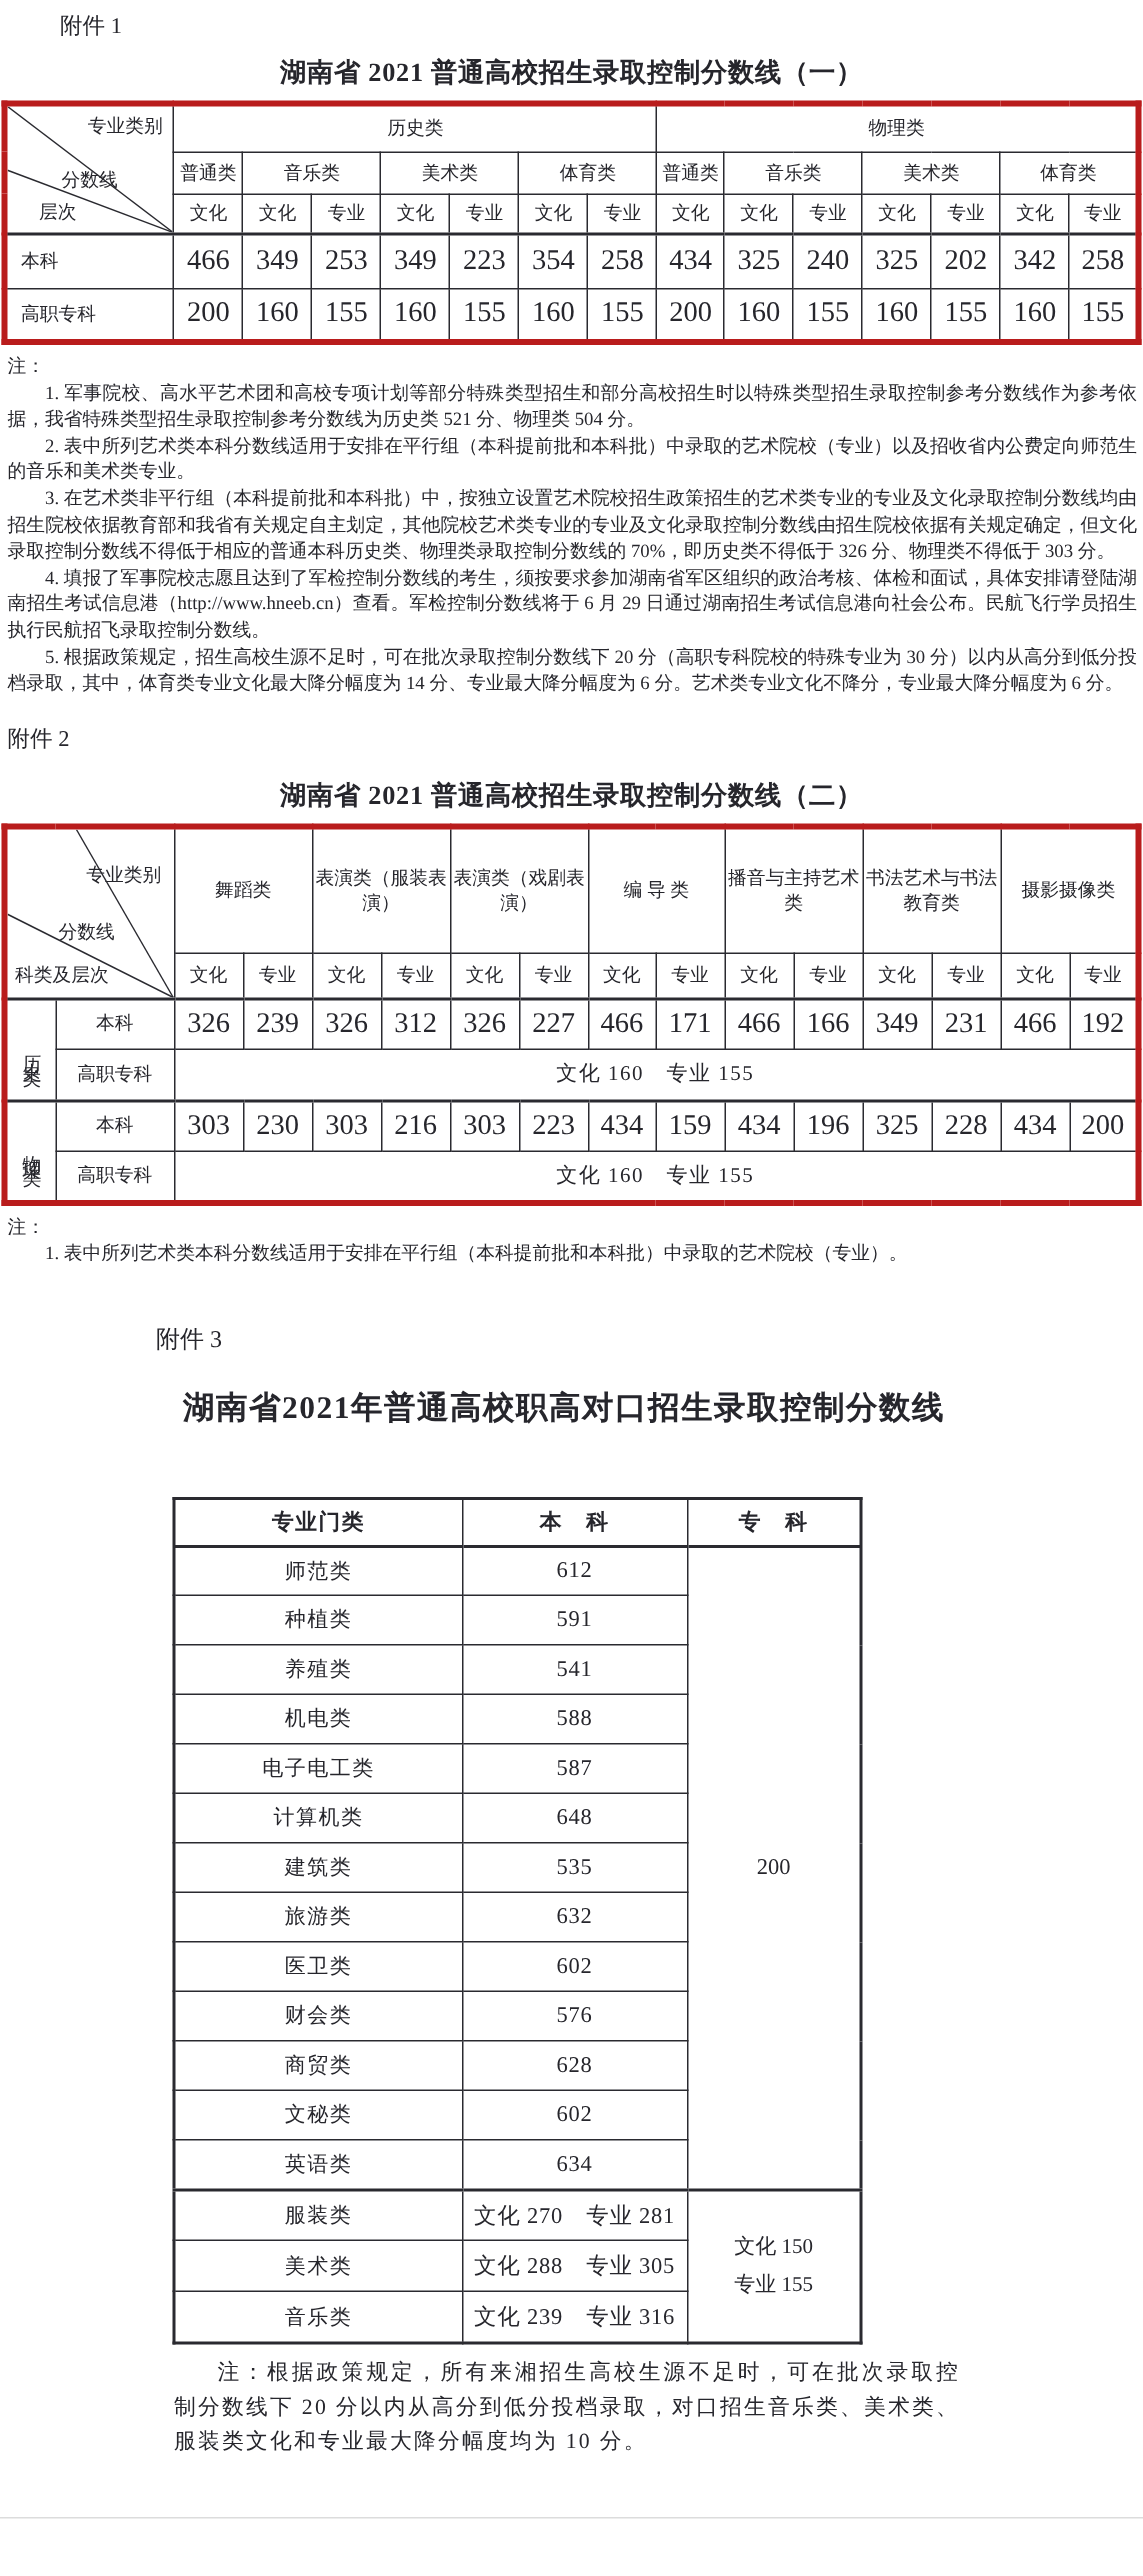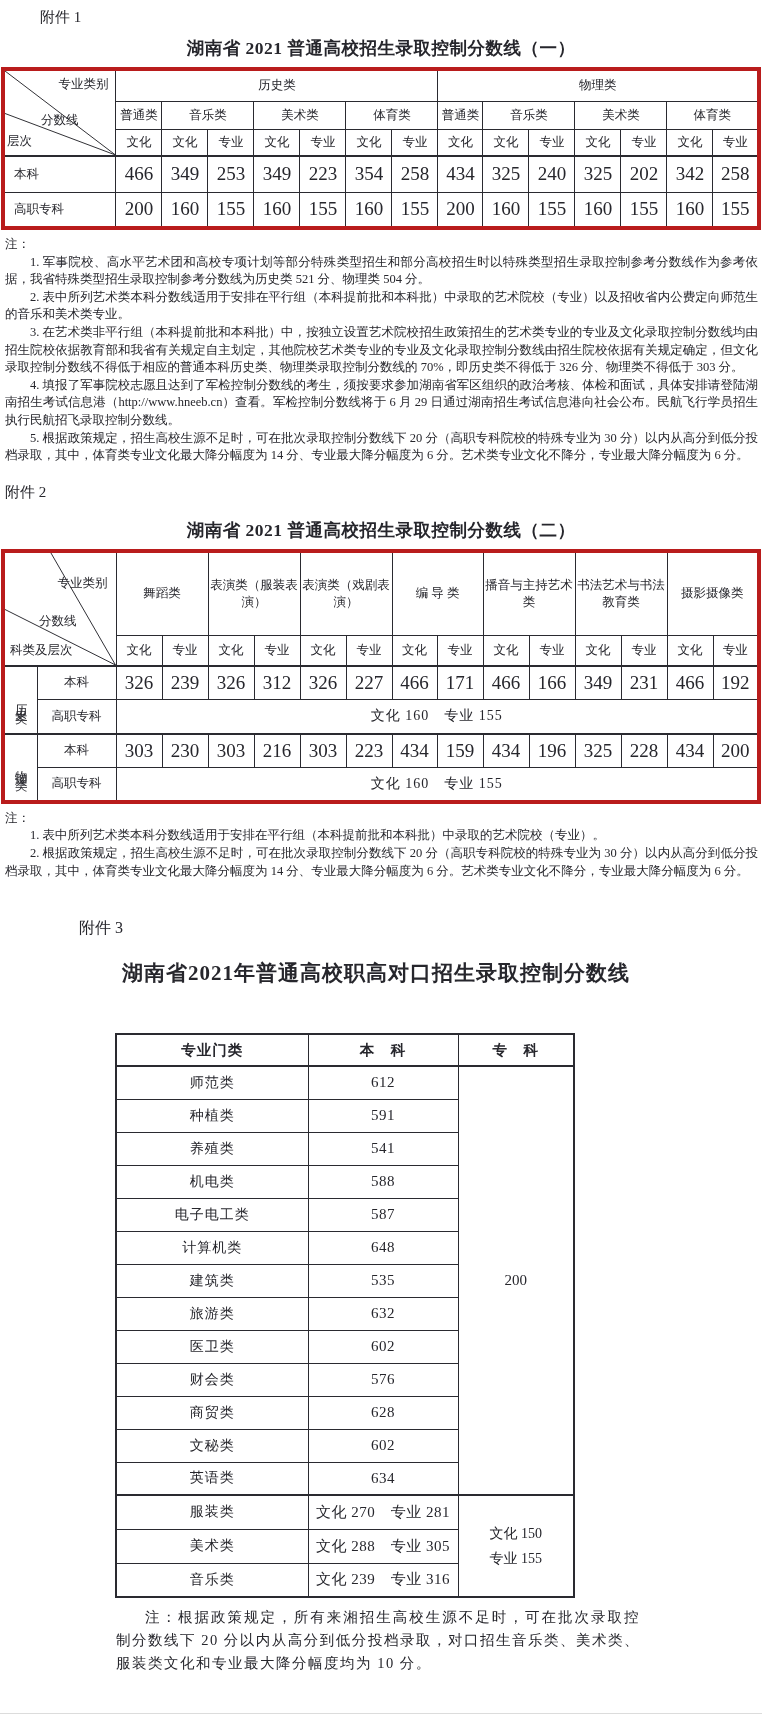--- a/index.html
+++ b/index.html
@@ -3,21 +3,21 @@
 <meta charset="utf-8">
 <style>
   html,body{margin:0;padding:0;background:#ffffff;}
   body{
     width:762px;height:1717px;overflow:hidden;
     color:#26262c;
     font-family:"Liberation Serif","DejaVu Serif",serif;
   }
   .att-label{font-size:15px;padding:8px 0 0 40px;}
   .att-label2{font-size:15px;padding:18px 0 0 5px;}
-  .att-label3{font-size:16px;padding:38px 0 0 79px;}
+  .att-label3{font-size:16px;padding:38px 0 0 104px;}
   .tbl-title{font-size:17.5px;font-weight:bold;text-align:center;margin:9px 0 7px 0;letter-spacing:.5px;}
   .tbl-title3{font-size:21px;font-weight:bold;margin:20px 0 0 122px;letter-spacing:1px;}
 
   table{border-collapse:collapse;table-layout:fixed;}
   th,td{border:1px solid #2a2a30;text-align:center;vertical-align:middle;padding:0;font-weight:normal;overflow:hidden;}
   .t1,.t2{width:754px;margin:0 auto;border:4px solid #b91c1c;}
   .t1 th,.t2 th{font-size:12.5px;}
   .t1 .hr1{height:32px}.t1 .hr2{height:28px}.t1 .hr3{height:27px}.t1 .dr{height:36px}
   .t2 .cat{height:85px}.t2 .typ{height:30px}.t2 .dr{height:34px}
   tr.sep th,tr.sep td{border-top:2px solid #2a2a30;}
@@ -25,21 +25,21 @@
   .rlabel{text-align:left;padding-left:9px;font-size:12.5px;}
   .rlabel2{font-size:12.5px;}
   .merged{font-size:14px;letter-spacing:1px;}
   .vlabel{font-size:12.5px;writing-mode:vertical-rl;text-orientation:upright;letter-spacing:4px;}
 
   .corner{position:relative;padding:0;}
   .corner svg{position:absolute;left:0;top:0;width:100%;height:100%;display:block;}
   .corner span{position:absolute;font-size:12.5px;white-space:nowrap;}
   .c1-top{top:5px;right:7px;}
   .c1-mid{top:41px;left:36px;}
-  .c1-bot{bottom:5px;left:2px;}
+  .c1-bot{bottom:5px;left:21px;}
   .c2-top{top:22px;right:8px;}
   .c2-mid{top:60px;left:34px;}
   .c2-bot{bottom:6px;left:5px;}
 
   .notes{font-size:12.5px;line-height:17.6px;margin:6px 4px 0 5px;text-align:justify;}
   .notes p{margin:0;}
   .notes .ni{text-indent:2em;}
 
   .t3{width:458px;margin:46px 0 0 115px;border:2px solid #2a2a30;}
   .t3 .hr{height:32px}
@@ -265,21 +265,20 @@
   <tr class="dr">
     <td class="rlabel2">高职专科</td>
     <td class="merged" colspan="14">文化 160　专业 155</td>
   </tr>
 </tbody>
   </table>
 
 <div class="notes">
   <p class="nh">注：</p>
   <p class="ni">1. 表中所列艺术类本科分数线适用于安排在平行组（本科提前批和本科批）中录取的艺术院校（专业）。</p>
-  <p class="ni">2. 根据政策规定，招生高校生源不足时，可在批次录取控制分数线下 20 分（高职专科院校的特殊专业为 30 分）以内从高分到低分投档录取，其中，体育类专业文化最大降分幅度为 14 分、专业最大降分幅度为 6 分。艺术类专业文化不降分，专业最大降分幅度为 6 分。</p>
 </div>
 
 <div class="att-label3">附件 3</div>
 <div class="tbl-title3">湖南省2021年普通高校职高对口招生录取控制分数线</div>
 
 <table class="t3">
   <colgroup>
       <col style="width:192px">
       <col style="width:150px">
       <col style="width:116px">

